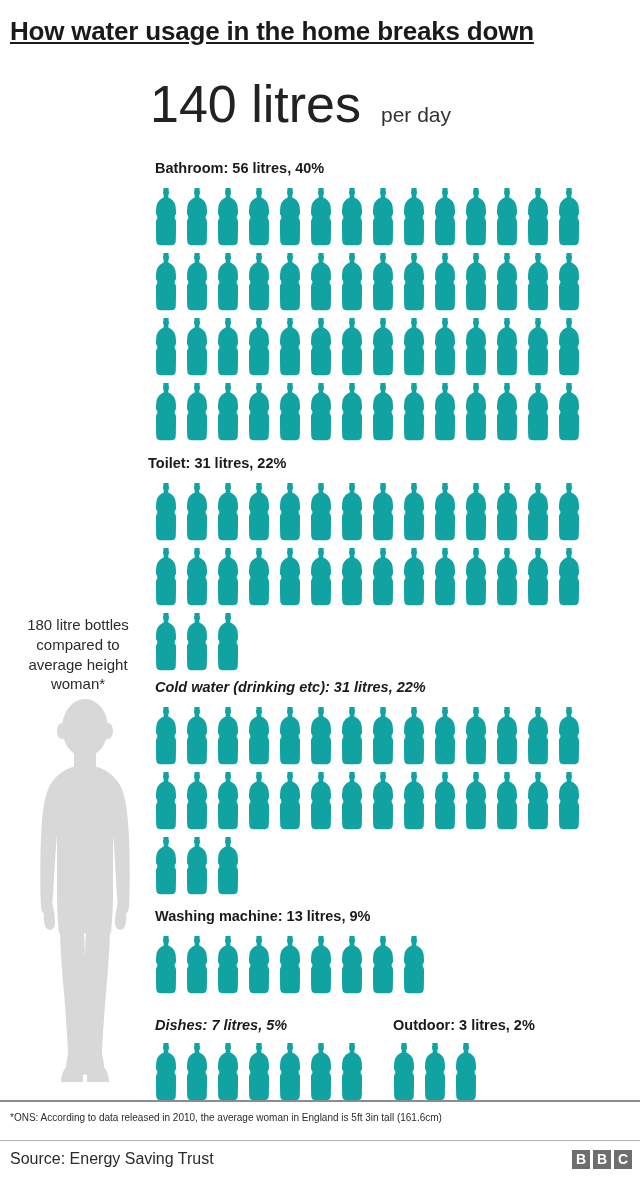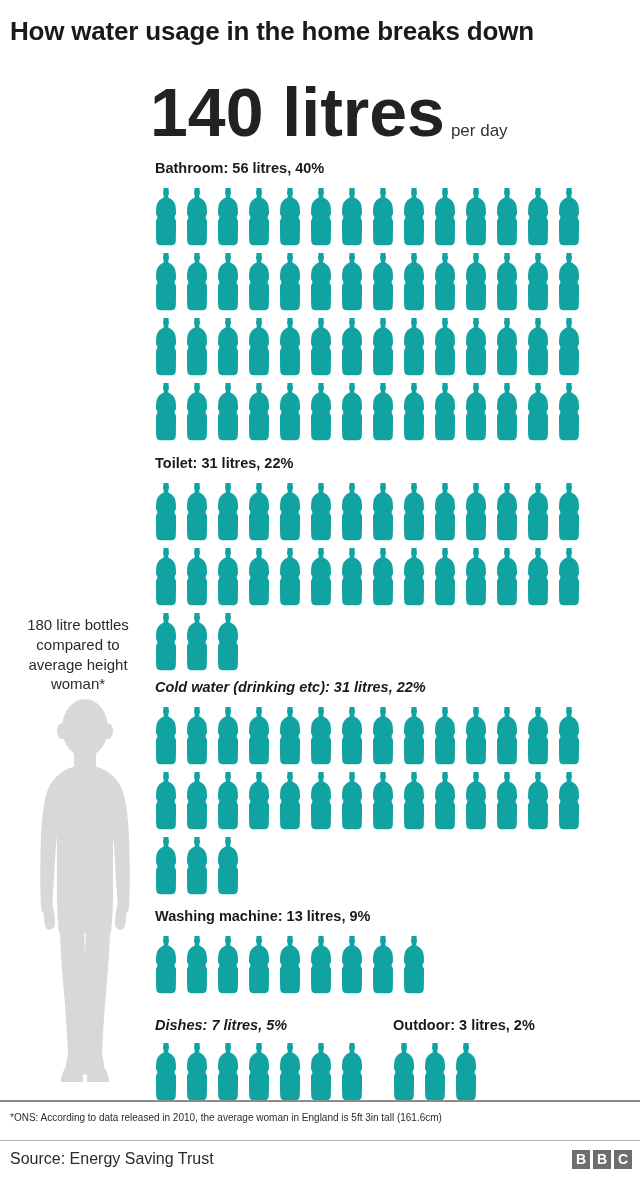--- a/index.html
+++ b/index.html
@@ -22,42 +22,43 @@
   
   .headline {
     position: absolute;
     left: 10px;
     top: 16px;
     font-size: 26px;
     font-weight: bold;
     color: #1a1a1a;
     letter-spacing: -0.2px;
     white-space: nowrap;
+    text-decoration: underline;
   }
 
   
   .bigfig-wrap {
     position: absolute;
     left: 150px;
     top: 78px;
     display: flex;
     align-items: baseline;
   }
   .bigfig {
-    font-size: 68px;
-    font-weight: 700;
+    font-size: 52px;
+    font-weight: 400;
     color: #222222;
     line-height: 1;
     letter-spacing: 0px;
   }
   .bigfig-sub {
-    font-size: 17px;
+    font-size: 21px;
     font-weight: 400;
     color: #333333;
-    margin-left: 6px;
+    margin-left: 20px;
     line-height: 1;
   }
 
   
   .sec-label {
     position: absolute;
     font-size: 14.5px;
     font-weight: bold;
     color: #1a1a1a;
     white-space: nowrap;
@@ -161,21 +162,21 @@
 <div id="infographic">
 
   <div class="headline">How water usage in the home breaks down</div>
 
   <div class="bigfig-wrap">
     <div class="bigfig">140 litres</div>
     <div class="bigfig-sub">per day</div>
   </div>
 
   <div class="sec-label" style="left:155px; top:160px;">Bathroom: 56 litres, 40%</div>
-  <div class="sec-label" style="left:155px; top:455px;">Toilet: 31 litres, 22%</div>
+  <div class="sec-label" style="left:148px; top:455px;">Toilet: 31 litres, 22%</div>
   <div class="sec-label" style="left:155px; top:679px;font-style:italic;">Cold water (drinking etc): 31 litres, 22%</div>
   <div class="sec-label" style="left:155px; top:908px;">Washing machine: 13 litres, 9%</div>
   <div class="sec-label" style="left:155px; top:1017px;font-style:italic;">Dishes: 7 litres, 5%</div>
   <div class="sec-label" style="left:393px; top:1017px;">Outdoor: 3 litres, 2%</div>
 
   <div class="bottle-grid" style="left:155px; top:188px;  width:440px;">
       <span class="bottle">
         <svg viewBox="0 0 22 58" xmlns="http://www.w3.org/2000/svg" aria-hidden="true">
           <path fill="#11a2a2" d="M8.4 0 H13.6 V3.1 H8.4 ZM8.1 3.1 H13.9 V6.6 H8.1 ZM8.7 6.6 H13.3 V9.4 H8.7 ZM13.3 9.4 C 16.6 11.0, 19.6 13.4, 20.4 17.2C 20.9 19.7, 21.0 22.4, 21.0 25.2C 21.0 27.0, 19.6 27.4, 19.6 29.2C 19.6 31.0, 21.0 31.4, 21.0 33.3C 21.0 40.0, 21.0 47.0, 20.8 52.2C 20.7 55.6, 19.6 57.0, 16.8 57.2L 5.2 57.2C 2.4 57.0, 1.3 55.6, 1.2 52.2C 1.0 47.0, 1.0 40.0, 1.0 33.3C 1.0 31.4, 2.4 31.0, 2.4 29.2C 2.4 27.4, 1.0 27.0, 1.0 25.2C 1.0 22.4, 1.1 19.7, 1.6 17.2C 2.4 13.4, 5.4 11.0, 8.7 9.4 Z"></path>
         </svg>

